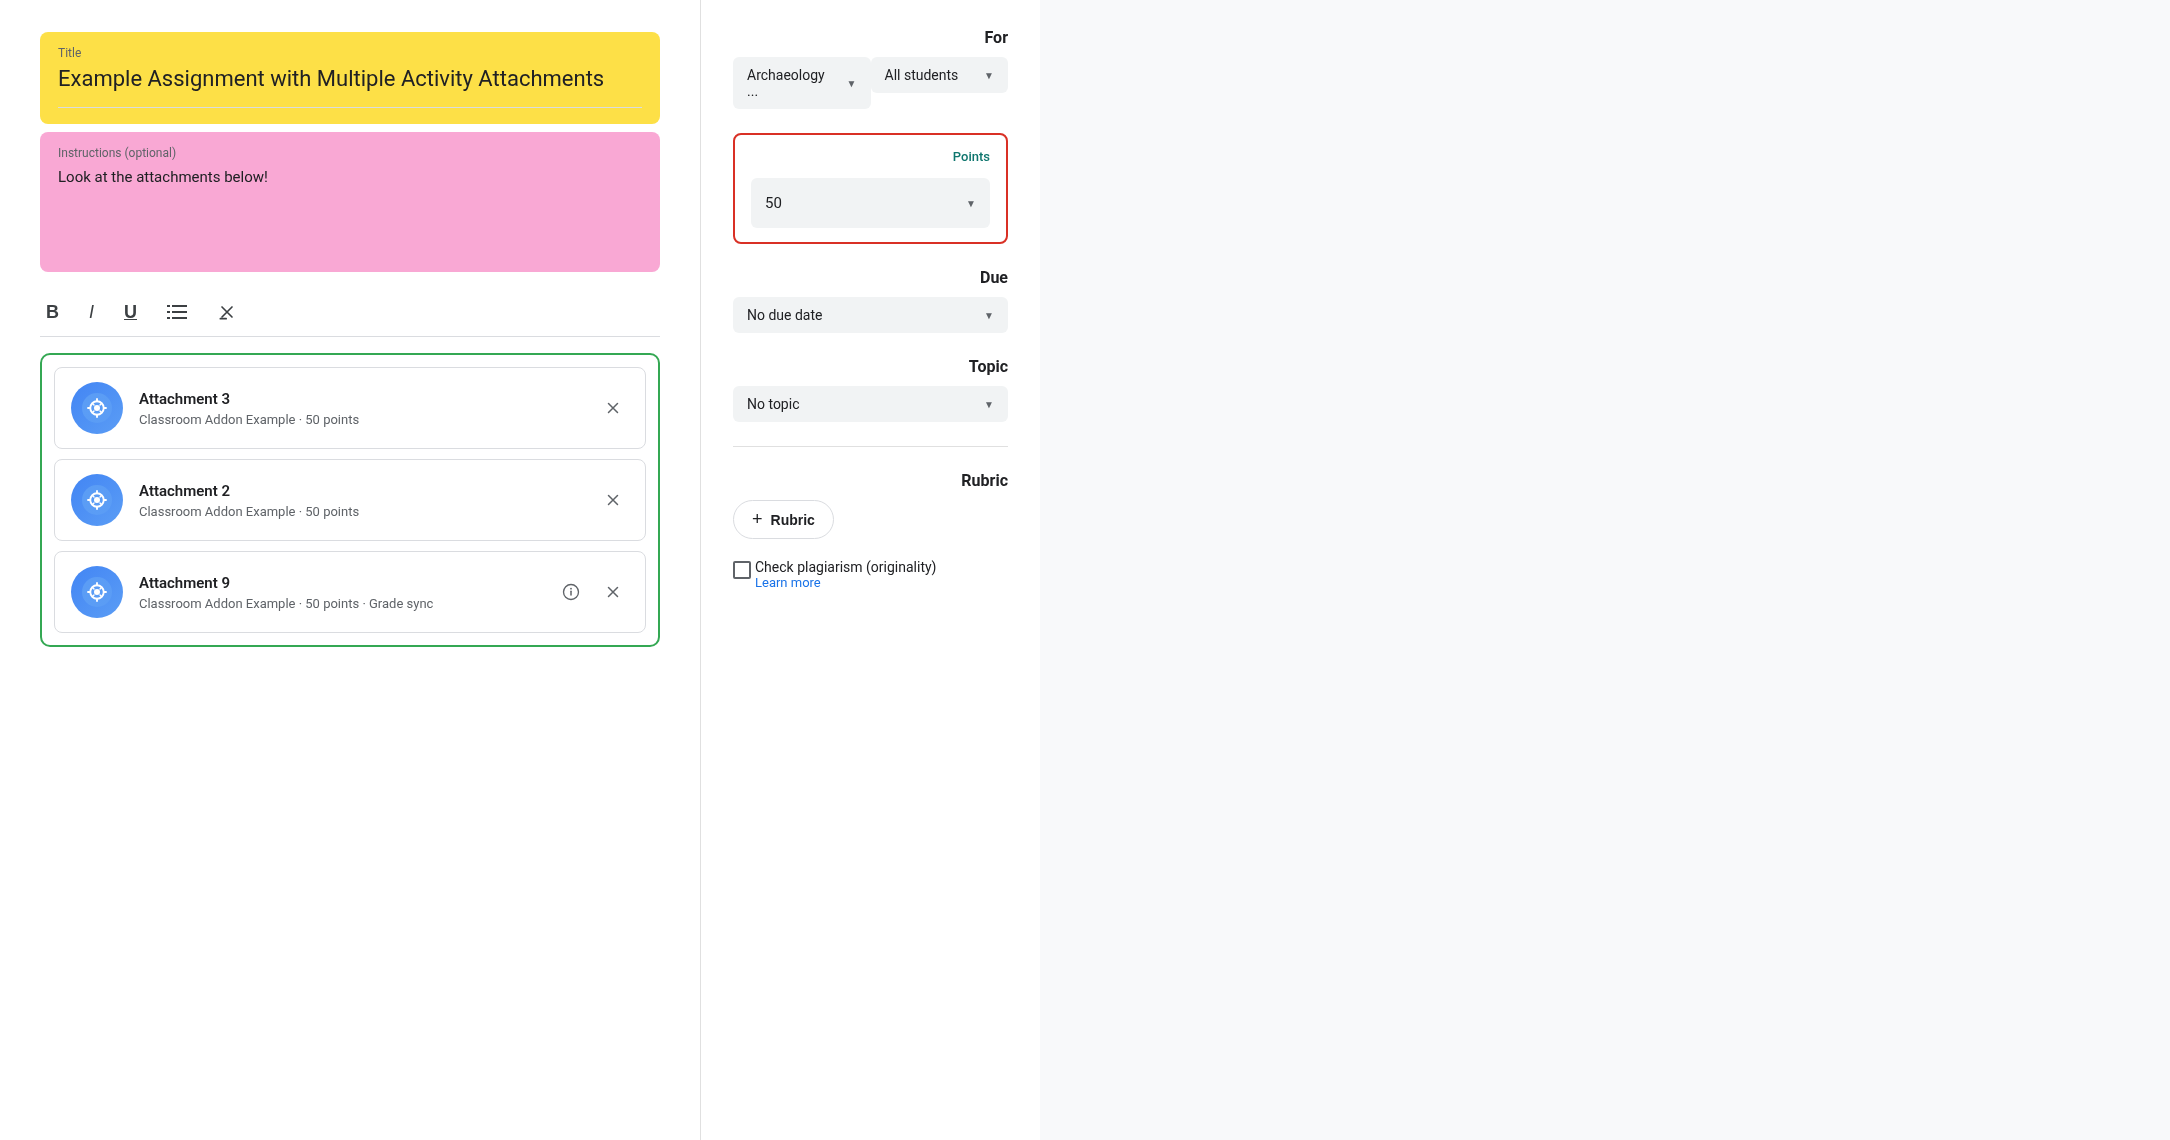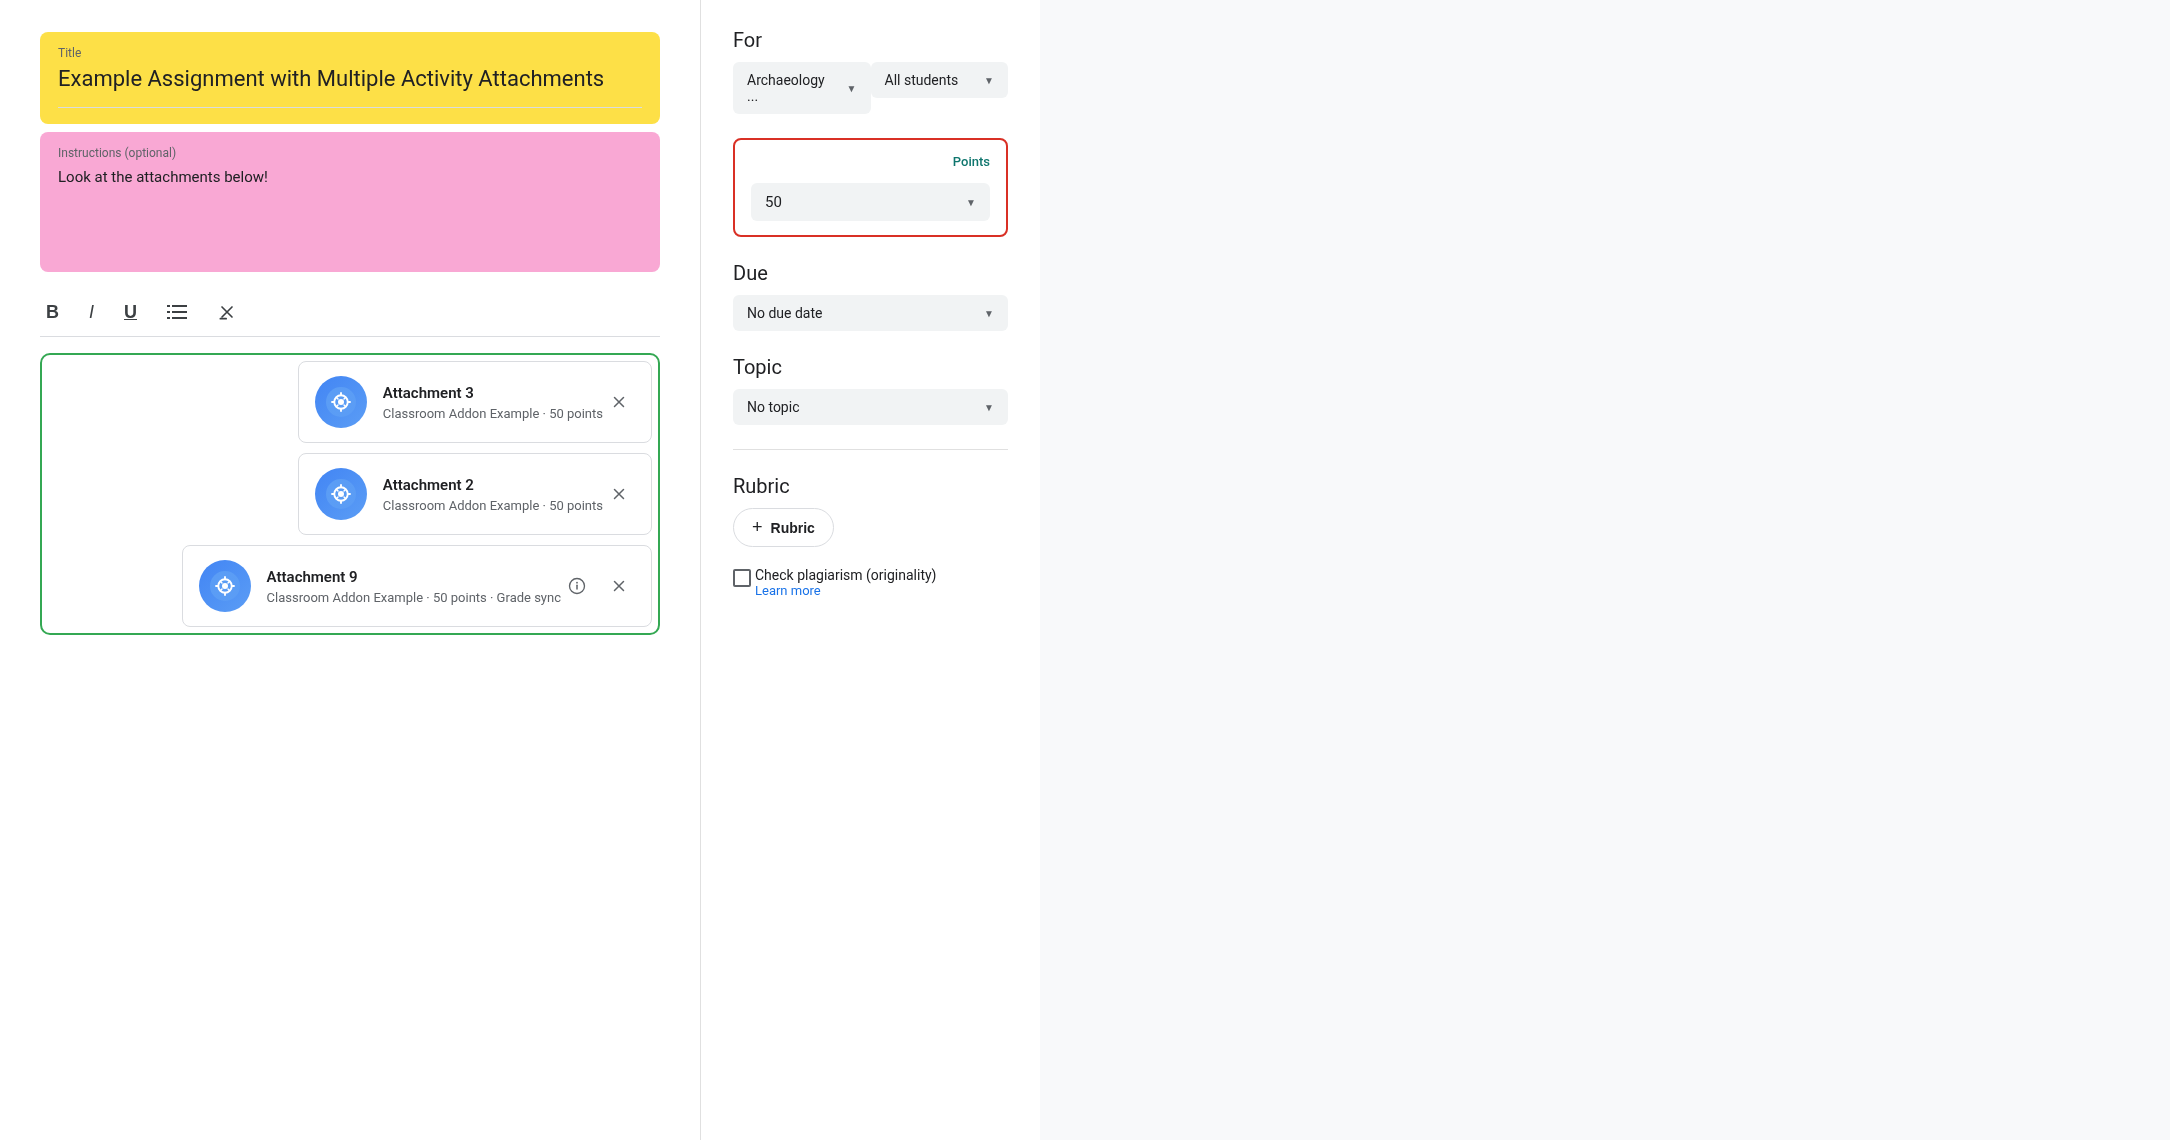--- a/index.html
+++ b/index.html
@@ -92,26 +92,25 @@
       font-weight: 700;
       line-height: 1;
     }
 
     .toolbar-btn.italic { font-style: italic; font-weight: 400; }
 
     
     .attachments-container {
       border: 2.5px solid #34a853;
       border-radius: 10px;
-      padding: 6px;
+      padding: 12px;
       display: flex;
       flex-direction: column;
       gap: 10px;
       background: #fff;
-      align-items: flex-end;
     }
 
     .attachment-item {
       display: flex;
       align-items: center;
       background: #fff;
       border: 1px solid #dadce0;
       border-radius: 8px;
       padding: 14px 16px;
       position: relative;
@@ -224,21 +223,21 @@
       font-weight: 500;
       text-align: right;
     }
 
     .points-dropdown {
       display: flex;
       align-items: center;
       justify-content: space-between;
       background: #f1f3f4;
       border-radius: 6px;
-      padding: 10px 14px;
+      padding: 16px 14px;
       cursor: pointer;
       font-size: 15px;
       color: #202124;
     }
 
     .due-section {
       margin-bottom: 24px;
     }
 
     .topic-section {
@@ -289,24 +288,25 @@
       font-weight: 400;
     }
 
     .plagiarism-text .sub-text {
       font-size: 13px;
       color: #1a73e8;
       cursor: pointer;
     }
 
     .section-title {
-      font-size: 20px;
-      color: #202124;
-      font-weight: 400;
+      font-size: 16px;
+      color: #202124;
+      font-weight: 700;
       margin-bottom: 10px;
+      text-align: right;
     }
   </style>
 </head>
 <body>
 
 <div class="main-panel">
 
   <div class="field-group">
     <div class="field-label">Title</div>
     <div class="field-value">Example Assignment with Multiple Activity Attachments</div>

